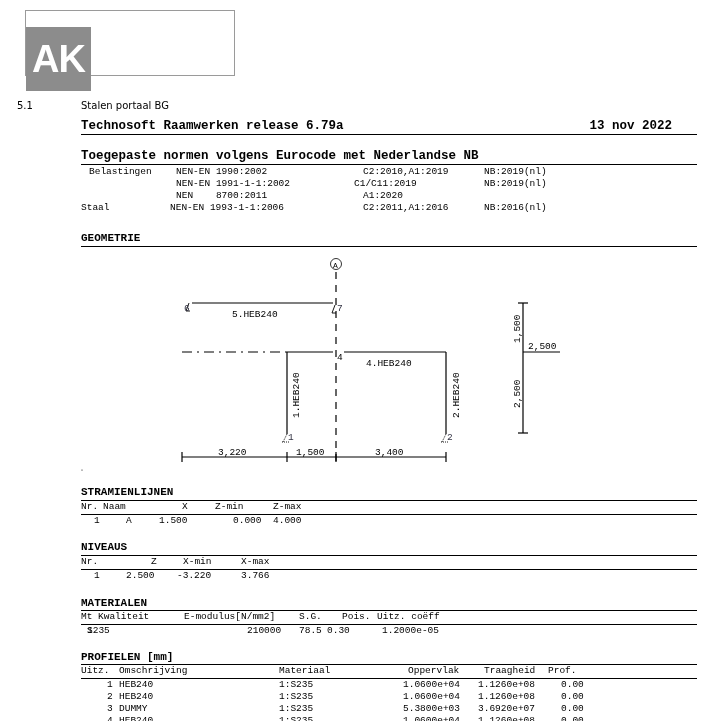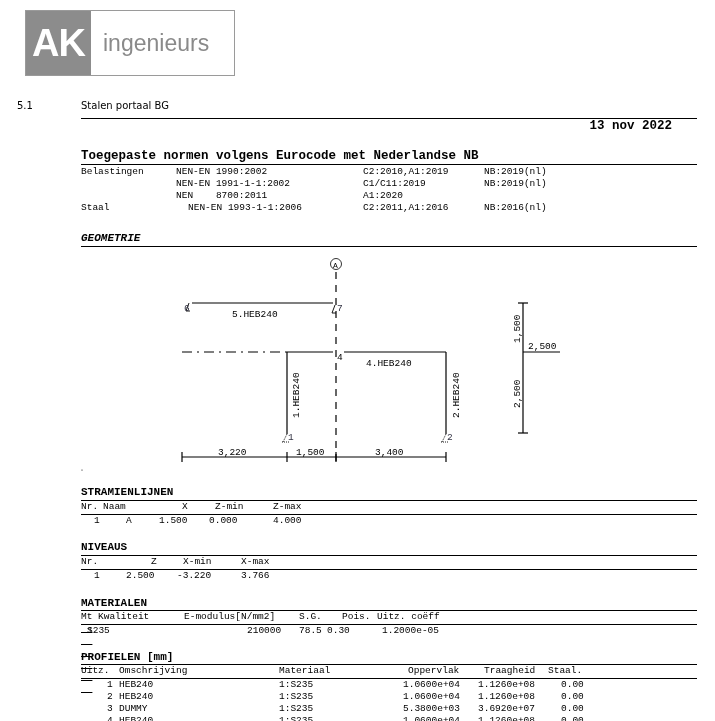--- a/index.html
+++ b/index.html
@@ -1,74 +1,74 @@
 <!DOCTYPE html>
 <html><head>
   <meta charset="utf-8">
   <style>
     html, body { margin: 0; padding: 0; background: #ffffff; }
     body { width: 715px; height: 721px; position: relative; overflow: hidden; color: #000; }
     .logo { position: absolute; left: 25px; top: 10px; width: 210px; height: 66px; border: 1px solid #9a9a9a; display: flex; box-sizing: border-box; }
-    .logo-ak { width: 65px; height: 100%; background: #8c8c8c; color: #fff; font-family: "Liberation Sans", sans-serif; font-weight: bold; font-size: 38px; display: flex; align-items: center; justify-content: center; letter-spacing: -1px; }
+    .logo-ak { width: 65px; height: 100%; background: #8c8c8c; color: #fff; font-family: "Liberation Sans", sans-serif; font-weight: bold; font-size: 38px; display: flex; align-items: center; justify-content: center; letter-spacing: -1px; margin-top: 16px; }
     .logo-txt { flex: 1; display: flex; align-items: center; padding-left: 12px; font-family: "Liberation Sans", sans-serif; font-size: 23px; color: #8a8a8a; }
     .chapnum { position: absolute; left: 17px; top: 100px; font-family: "DejaVu Sans", sans-serif; font-size: 10px; }
     .chaptitle { position: absolute; left: 81px; top: 100px; font-family: "DejaVu Sans", sans-serif; font-size: 10px; }
     .mono { font-family: "Liberation Mono", monospace; font-size: 9.5px; white-space: pre; line-height: 12px; }
     .hdr { position: absolute; left: 81px; width: 616px; font-family: "Liberation Mono", monospace; font-weight: bold; font-size: 12.5px; border-bottom: 1px solid #000; line-height: 16px; }
     .hdr .right { position: absolute; right: 25px; top: 0; }
     .sec { position: absolute; left: 81px; font-family: "Liberation Mono", monospace; font-weight: bold; font-size: 11px; line-height: 14px; }
     .rule { position: absolute; left: 81px; width: 616px; height: 0; border-top: 1px solid #000; }
     .row { position: absolute; left: 81px; }
     .cell { position: absolute; top: 0; }
     svg text { font-family: "Liberation Mono", monospace; font-size: 9.5px; }
   </style>
 </head>
 <body>
 
 <div class="logo">
   <div class="logo-ak">AK</div>
-  <div class="logo-txt">ingenieurs</div>
 </div>
 
 <div class="chapnum">5.1</div>
 <div class="chaptitle">Stalen portaal BG</div>
 
 <div class="hdr" style="top:118px;">
+  <span>Technosoft Raamwerken release 6.79a</span>
   <span class="right">13 nov 2022</span>
 </div>
 
 <div class="hdr" style="top:148px;">Toegepaste normen volgens Eurocode met Nederlandse NB</div>
 <div>
   <div class="row mono" style="top:166px;">
-    <span class="cell" style="left:0">Belastingen</span>
+    <span class="cell" style="left:8px">Belastingen</span>
     <span class="cell" style="left:95px">NEN-EN 1990:2002</span>
     <span class="cell" style="left:282px">C2:2010,A1:2019</span>
     <span class="cell" style="left:403px">NB:2019(nl)</span>
   </div>
   <div class="row mono" style="top:178px;">
     <span class="cell" style="left:0"></span>
     <span class="cell" style="left:95px">NEN-EN 1991-1-1:2002</span>
-    <span class="cell" style="left:282px">C1/C11:2019</span>
+    <span class="cell" style="left:273px">C1/C11:2019</span>
     <span class="cell" style="left:403px">NB:2019(nl)</span>
   </div>
   <div class="row mono" style="top:190px;">
     <span class="cell" style="left:0"></span>
     <span class="cell" style="left:95px">NEN    8700:2011</span>
     <span class="cell" style="left:282px">A1:2020</span>
     <span class="cell" style="left:403px"></span>
   </div>
   <div class="row mono" style="top:202px;">
     <span class="cell" style="left:0">Staal</span>
-    <span class="cell" style="left:107px">NEN-EN 1993-1-1:2006</span>
+    <span class="cell" style="left:89px">NEN-EN 1993-1-1:2006</span>
     <span class="cell" style="left:282px">C2:2011,A1:2016</span>
     <span class="cell" style="left:403px">NB:2016(nl)</span>
   </div>
 </div>
 
-<div class="sec" style="top:231px;font-style:italic;">GEOMETRIE</div>
+<div class="sec" style="top:231px;">GEOMETRIE</div>
 <div class="rule" style="top:246px;"></div>
 
 <svg style="position:absolute;left:0;top:0;" width="715" height="480" viewBox="0 0 715 480">
 
   <circle cx="336" cy="264" r="5.5" fill="none" stroke="#000" stroke-width="0.8"></circle>
   <text x="333" y="267.5" style="font-size:8px">A</text>
   <line x1="336" y1="272" x2="336" y2="462" stroke="#000" stroke-width="1.2" stroke-dasharray="7,6"></line>
 
   <line x1="182" y1="352" x2="287" y2="352" stroke="#000" stroke-width="1.2" stroke-dasharray="10,5,2,5"></line>
 
@@ -120,21 +120,21 @@
   <span class="cell" style="left:22px">Naam</span>
   <span class="cell" style="left:101px">X</span>
   <span class="cell" style="left:134px">Z-min</span>
   <span class="cell" style="left:192px">Z-max</span>
 </div>
 <div class="rule" style="top:514px;"></div>
 <div class="row mono" style="top:515px;">
   <span class="cell" style="left:13px">1</span>
   <span class="cell" style="left:45px">A</span>
   <span class="cell" style="left:78px">1.500</span>
-  <span class="cell" style="left:128px">0.000</span>
+  <span class="cell" style="left:152px">0.000</span>
   <span class="cell" style="left:192px">4.000</span>
 </div>
 
 <div class="sec" style="top:540px;">NIVEAUS</div>
 <div class="rule" style="top:555px;"></div>
 <div class="row mono" style="top:556px;">
   <span class="cell" style="left:0">Nr.</span>
   <span class="cell" style="left:70px">Z</span>
   <span class="cell" style="left:102px">X-min</span>
   <span class="cell" style="left:160px">X-max</span>
@@ -142,21 +142,21 @@
 <div class="rule" style="top:569px;"></div>
 <div class="row mono" style="top:570px;">
   <span class="cell" style="left:13px">1</span>
   <span class="cell" style="left:45px">2.500</span>
   <span class="cell" style="left:96px">-3.220</span>
   <span class="cell" style="left:160px">3.766</span>
 </div>
 
 <div class="sec" style="top:596px;">MATERIALEN</div>
 <div class="rule" style="top:610px;"></div>
-<div class="row mono" style="top:611px;text-decoration:underline;">
+<div class="row mono" style="top:611px;">
   <span class="cell" style="left:0">Mt</span>
   <span class="cell" style="left:17px">Kwaliteit</span>
   <span class="cell" style="left:103px">E-modulus[N/mm2]</span>
   <span class="cell" style="left:218px">S.G.</span>
   <span class="cell" style="left:261px">Pois.</span>
   <span class="cell" style="left:296px">Uitz. coëff</span>
 </div>
 <div class="rule" style="top:624px;"></div>
 <div class="row mono" style="top:625px;">
   <span class="cell" style="left:6px">1</span>
@@ -168,21 +168,21 @@
 </div>
 
 <div class="sec" style="top:650px;">PROFIELEN [mm]</div>
 <div class="rule" style="top:664px;"></div>
 <div class="row mono" style="top:665px;">
   <span class="cell" style="left:0">Uitz.</span>
   <span class="cell" style="left:38px">Omschrijving</span>
   <span class="cell" style="left:198px">Materiaal</span>
   <span class="cell" style="left:327px">Oppervlak</span>
   <span class="cell" style="left:403px">Traagheid</span>
-  <span class="cell" style="left:467px">Staal.</span>
+  <span class="cell" style="left:467px">Prof.</span>
 </div>
 <div class="rule" style="top:678px;"></div>
 <div class="row mono" style="top:679px;">
   <span class="cell" style="left:26px">1</span>
   <span class="cell" style="left:38px">HEB240</span>
   <span class="cell" style="left:198px">1:S235</span>
   <span class="cell" style="left:322px">1.0600e+04</span>
   <span class="cell" style="left:397px">1.1260e+08</span>
   <span class="cell" style="left:480px">0.00</span>
 </div>

